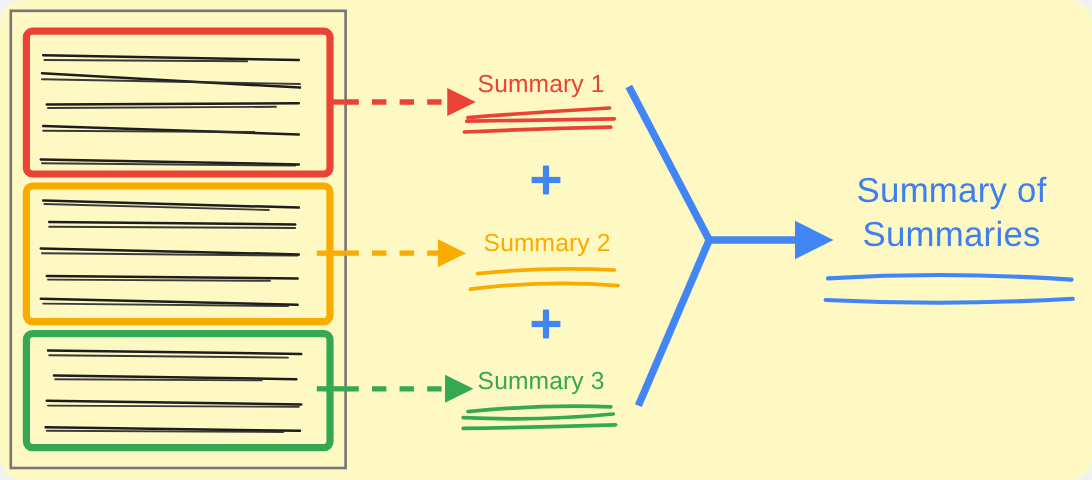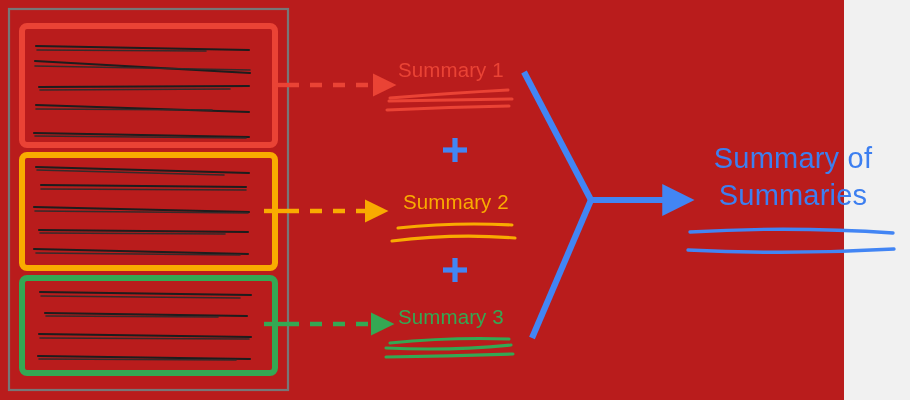--- a/index.html
+++ b/index.html
@@ -10,23 +10,24 @@
   body {
     width: 910px;
     height: 400px;
     position: relative;
     overflow: hidden;
     font-family: "Liberation Sans", sans-serif;
   }
   #diagram-root {
     position: absolute;
     left: 0; top: 0;
-    width: 844px;
+    width: 910px;
     height: 400px;
-    background: #b91c1c;
+    background: #fef9c3;
+    border-radius: 19px;
   }
   #diagram-svg {
     position: absolute;
     left: 0; top: 0;
     width: 910px;
     height: 400px;
     display: block;
   }
   .doc-frame {
     fill: none;

